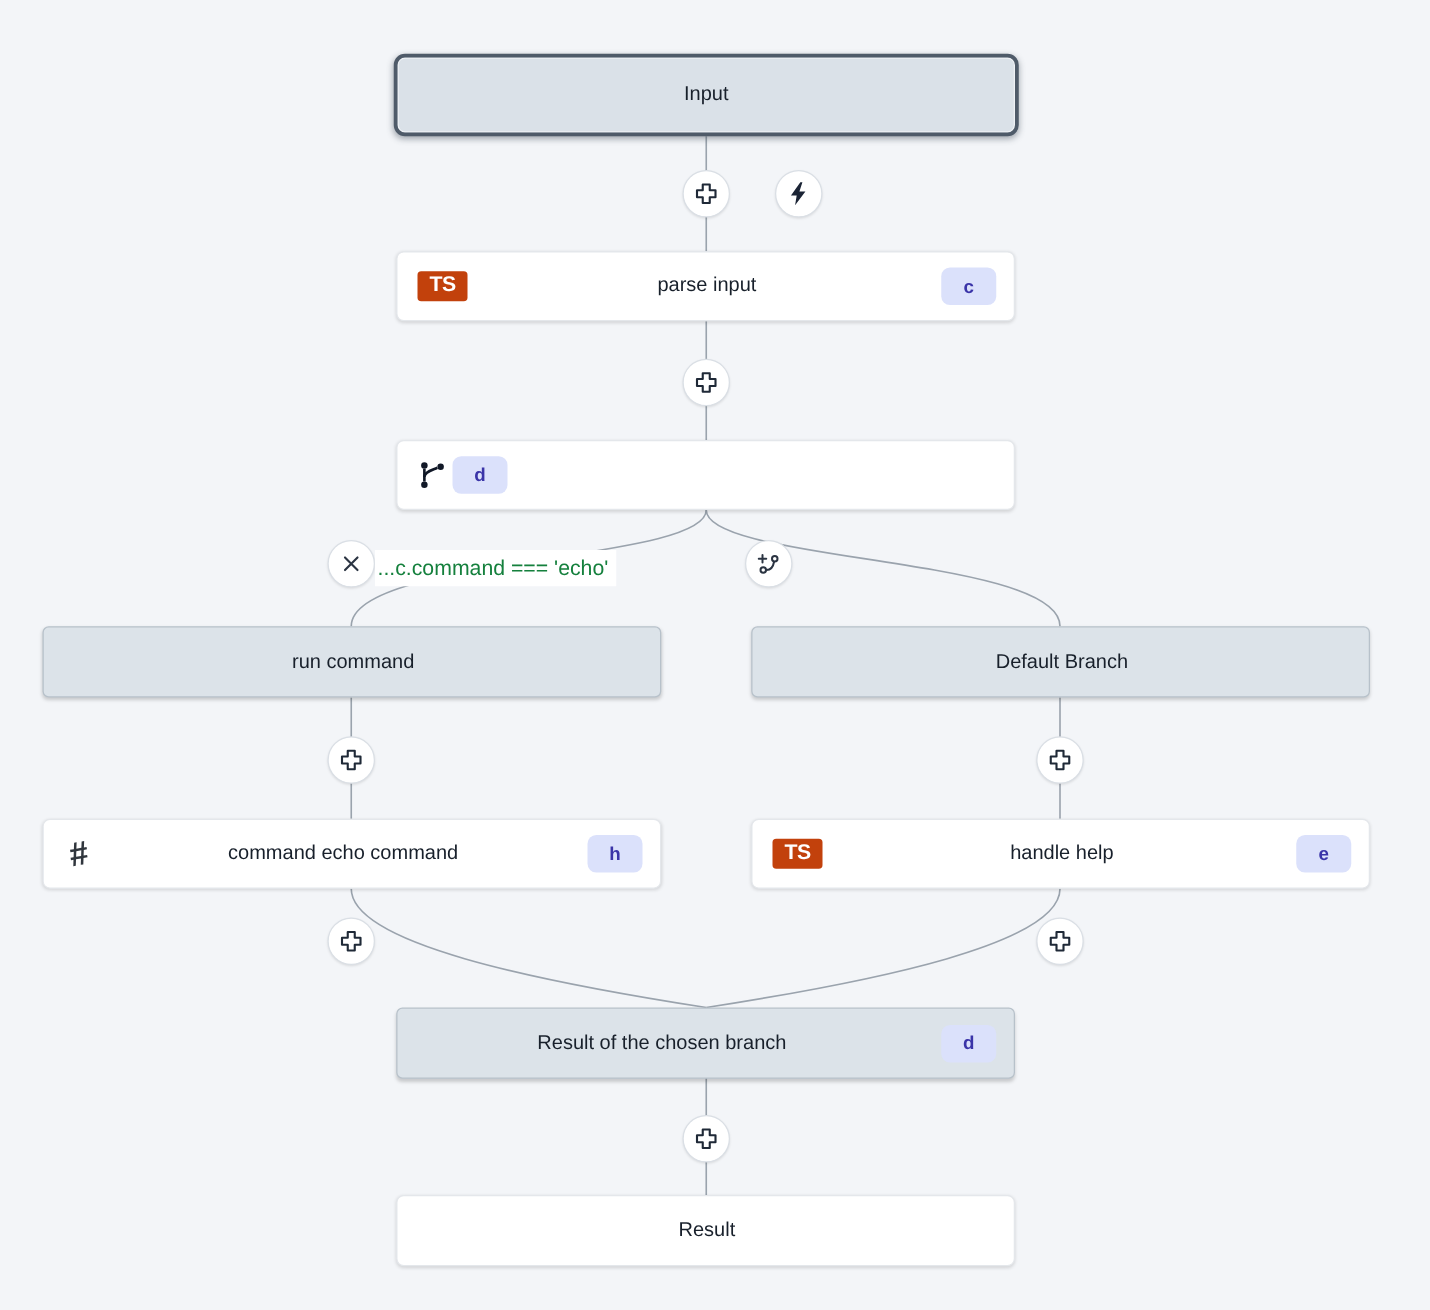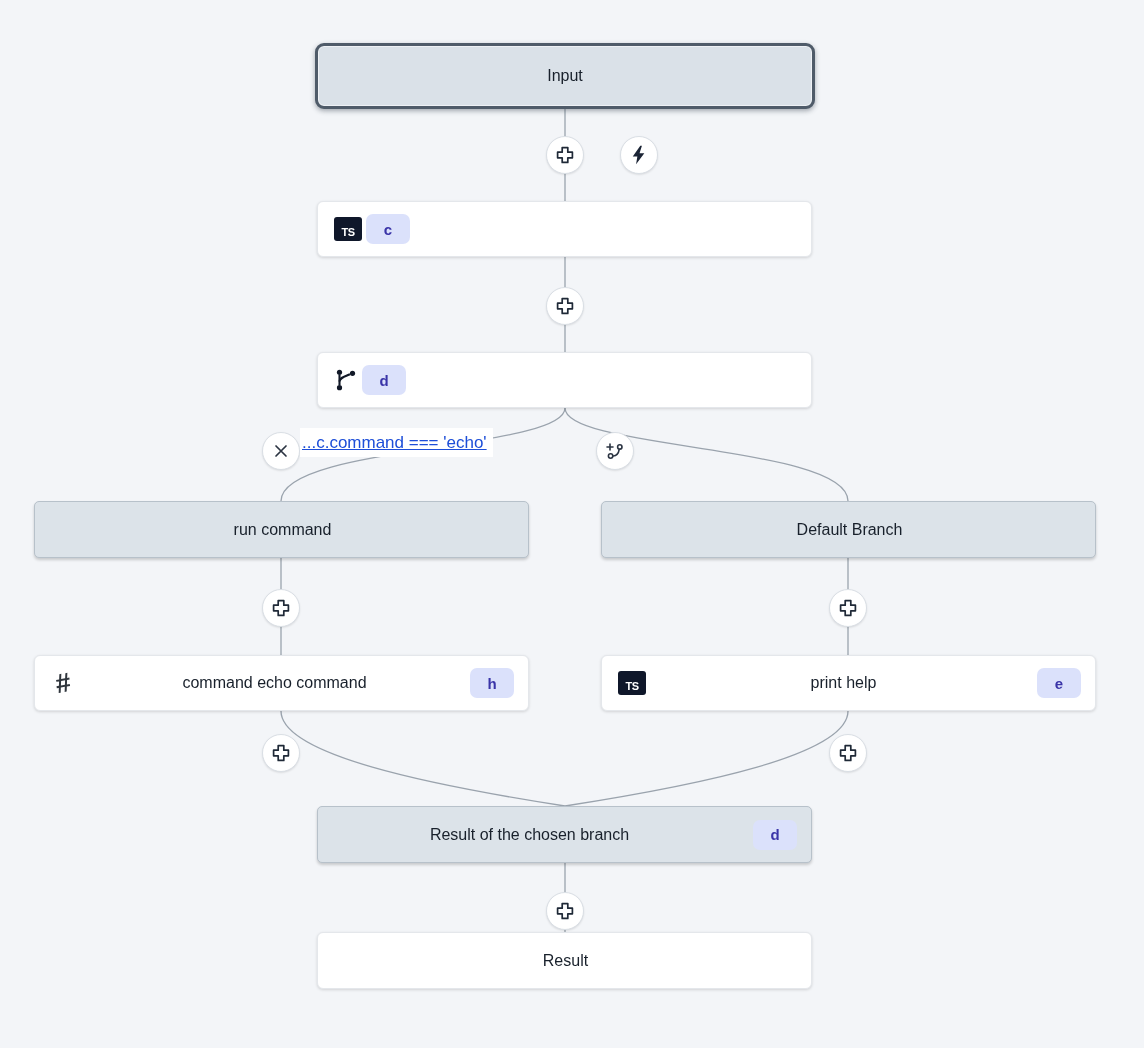--- a/index.html
+++ b/index.html
@@ -50,23 +50,23 @@
 
   .badge{
     width:44px;height:30px;border-radius:7px;
     background:#dbe1fb;color:#3a34a8;
     font-weight:bold;font-size:15px;
     display:flex;align-items:center;justify-content:center;
     flex:0 0 auto;
   }
   .mod-icon{width:24px;height:24px;flex:0 0 auto;margin-right:4px;}
   .ts-icon{
-    width:28px;height:24px;border-radius:3px;
-    background:#0f172a;color:#ffffff;
-    font-weight:bold;font-size:11px;letter-spacing:-.5px;
+    width:40px;height:24px;border-radius:3px;
+    background:#c2410c;color:#ffffff;
+    font-weight:bold;font-size:17px;letter-spacing:-.5px;
     display:flex;align-items:flex-end;justify-content:center;
     box-sizing:border-box;padding-bottom:3px;
   }
   .hash-icon{
     font-size:27px;font-weight:800;color:#30363d;
     display:flex;align-items:center;justify-content:center;
     transform:rotate(-10deg);
     line-height:24px;
   }
 
@@ -74,23 +74,23 @@
     position:absolute;z-index:3;
     width:38px;height:38px;border-radius:50%;
     background:#ffffff;border:1px solid #dadfe5;
     box-shadow:0 1px 2px rgba(0,0,0,.10);
     box-sizing:border-box;
     display:flex;align-items:center;justify-content:center;
   }
 
   .cond-label{
     position:absolute;z-index:4;
-    left:300px;top:428px;height:29px;line-height:29px;
+    left:300px;top:440px;height:29px;line-height:29px;
     background:#ffffff;padding:0 6px 0 2px;
-    font-size:17px;color:#1d4ed8;white-space:nowrap;text-decoration:underline;
+    font-size:17px;color:#15803d;white-space:nowrap;
   }
 </style>
 </head>
 <body>
 
 <div class="canvas">
 
   <svg class="wires" width="1144" height="1048">
     <path class="wire" d="M565 109 V201"></path>
     <path class="wire" d="M565 257 V352"></path>
@@ -113,20 +113,21 @@
     </svg>
   </div>
   <div class="circle-btn" style="left:620px;top:136px;">
     <svg width="22" height="22" viewBox="0 0 24 24">
       <polygon points="13.4,2 5.2,13.6 10.2,13.6 8.8,22 17.8,10.1 12.6,10.1 15.2,2" fill="#1b2435"></polygon>
     </svg>
   </div>
 
   <div class="node node-white" style="left:317px;top:201px;">
     <span class="mod-icon ts-icon">TS</span>
+    <span class="lbl">parse input</span>
     <span class="badge">c</span>
   </div>
 
   <div class="circle-btn" style="left:546px;top:287px;">
     <svg width="20" height="20" viewBox="0 0 20 20">
       <path d="M7.2 2.6 h5.6 v4.6 h4.6 v5.6 h-4.6 v4.6 h-5.6 v-4.6 h-4.6 v-5.6 h4.6 z" fill="#ffffff" stroke="#1f2937" stroke-width="1.7" stroke-linejoin="round"></path>
     </svg>
   </div>
 
   <div class="node node-white" style="left:317px;top:352px;">
@@ -175,21 +176,21 @@
     </svg>
   </div>
 
   <div class="node node-white" style="left:34px;top:655px;">
     <span class="mod-icon hash-icon">#</span>
     <span class="lbl">command echo command</span>
     <span class="badge">h</span>
   </div>
   <div class="node node-white" style="left:601px;top:655px;">
     <span class="mod-icon ts-icon">TS</span>
-    <span class="lbl">print help</span>
+    <span class="lbl">handle help</span>
     <span class="badge">e</span>
   </div>
 
   <div class="circle-btn" style="left:262px;top:734px;">
     <svg width="20" height="20" viewBox="0 0 20 20">
       <path d="M7.2 2.6 h5.6 v4.6 h4.6 v5.6 h-4.6 v4.6 h-5.6 v-4.6 h-4.6 v-5.6 h4.6 z" fill="#ffffff" stroke="#1f2937" stroke-width="1.7" stroke-linejoin="round"></path>
     </svg>
   </div>
   <div class="circle-btn" style="left:829px;top:734px;">
     <svg width="20" height="20" viewBox="0 0 20 20">
@@ -201,17 +202,17 @@
     <span class="lbl">Result of the chosen branch</span>
     <span class="badge">d</span>
   </div>
 
   <div class="circle-btn" style="left:546px;top:892px;">
     <svg width="20" height="20" viewBox="0 0 20 20">
       <path d="M7.2 2.6 h5.6 v4.6 h4.6 v5.6 h-4.6 v4.6 h-5.6 v-4.6 h-4.6 v-5.6 h4.6 z" fill="#ffffff" stroke="#1f2937" stroke-width="1.7" stroke-linejoin="round"></path>
     </svg>
   </div>
 
-  <div class="node node-white" style="left:317px;top:932px;height:57px;justify-content:center;">
+  <div class="node node-white" style="left:317px;top:956px;height:57px;justify-content:center;">
     <span class="lbl">Result</span>
   </div>
 
 </div>
 
 </body></html>

